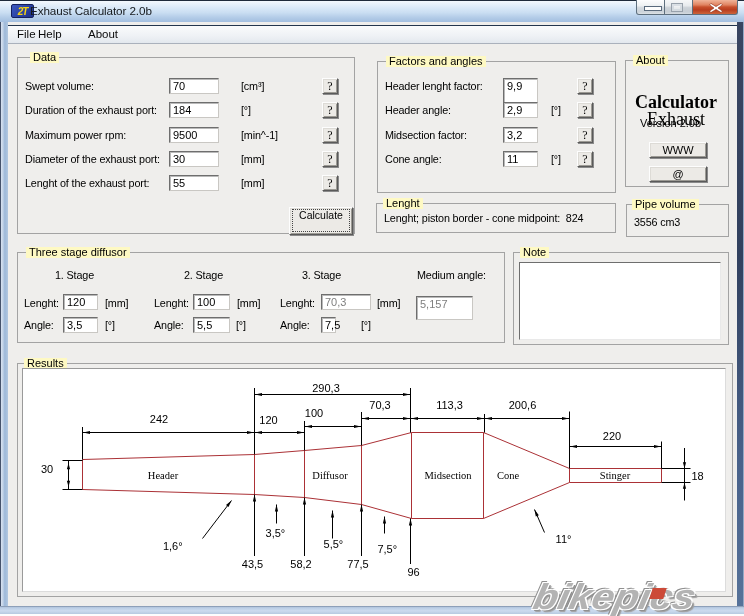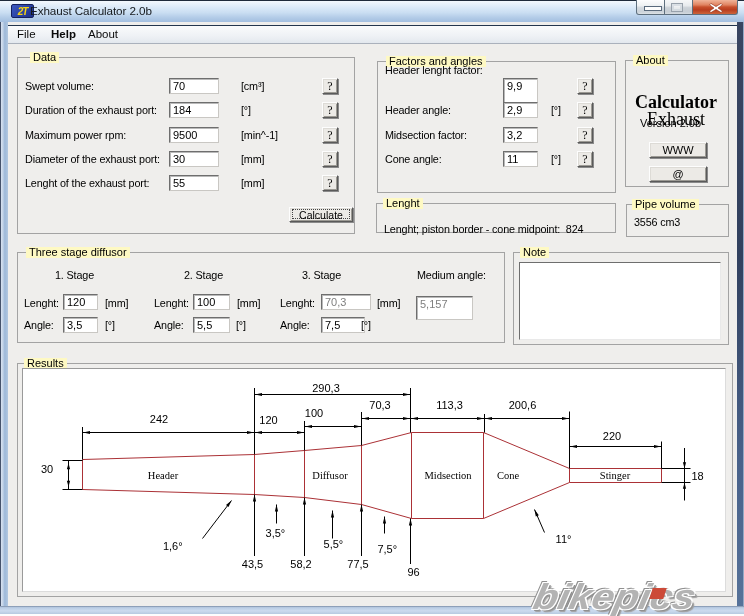--- a/index.html
+++ b/index.html
@@ -58,21 +58,21 @@
   <div class="abs wbtn" id="btnmax">
     <i></i>
   </div>
   <div class="abs wbtn" id="btnclose">
     <svg width="14" height="10" viewBox="0 0 14 10">
       <path d="M1.9 0.4 L7 3.6 L12.1 0.4 L13.4 1.9 L9 5 L13.4 8.1 L12.1 9.6 L7 6.4 L1.9 9.6 L0.6 8.1 L5 5 L0.6 1.9 Z" fill="#fff" stroke="#8a2e1a" stroke-width="0.6"></path>
     </svg>
   </div>
   <div class="abs" id="menubar"></div>
   <div class="abs mitem" style="left:17px;">File</div>
-  <div class="abs mitem" style="left:51px;font-weight:bold;">Help</div>
+  <div class="abs mitem" style="left:38px;">Help</div>
   <div class="abs mitem" style="left:88px;">About</div>
 
   <div class="abs grp" style="left:17px;top:57px;width:338px;height:177px;"></div>
   <div class="abs glabel" style="left:30px;top:52px;">Data</div>
   <div class="abs lbl" style="left:25px;top:80px;">Swept volume:</div>
   <div class="abs lbl" style="left:25px;top:104px;">Duration of the exhaust port:</div>
   <div class="abs lbl" style="left:25px;top:129px;">Maximum power rpm:</div>
   <div class="abs lbl" style="left:25px;top:153px;">Diameter of the exhaust port:</div>
   <div class="abs lbl" style="left:25px;top:177px;">Lenght of the exhaust port:</div>
   <div class="abs inp" style="left:169px;top:78px;width:50px;height:16px;">70</div>
@@ -83,27 +83,27 @@
   <div class="abs lbl" style="left:241px;top:80px;">[cm³]</div>
   <div class="abs lbl" style="left:241px;top:104px;">[°]</div>
   <div class="abs lbl" style="left:241px;top:129px;">[min^-1]</div>
   <div class="abs lbl" style="left:241px;top:153px;">[mm]</div>
   <div class="abs lbl" style="left:241px;top:177px;">[mm]</div>
   <div class="abs b3d qb" style="left:322px;top:78px;">?</div>
   <div class="abs b3d qb" style="left:322px;top:102px;">?</div>
   <div class="abs b3d qb" style="left:322px;top:127px;">?</div>
   <div class="abs b3d qb" style="left:322px;top:151px;">?</div>
   <div class="abs b3d qb" style="left:322px;top:175px;">?</div>
-  <div class="abs b3d" style="left:289px;top:207px;width:64px;height:15px;text-align:center;">
+  <div class="abs b3d" style="left:289px;top:207px;width:64px;height:28px;text-align:center;">
     <div style="position:absolute;left:2px;top:1px;right:2px;bottom:2px;border:1px dotted #444;font-size:10.5px;line-height:10px;">Calculate</div>
   </div>
 
   <div class="abs grp" style="left:377px;top:61px;width:239px;height:132px;"></div>
   <div class="abs glabel" style="left:386px;top:56px;">Factors and angles</div>
-  <div class="abs lbl" style="left:385px;top:64px;">Header lenght factor:</div>
+  <div class="abs lbl" style="left:385px;top:80px;">Header lenght factor:</div>
   <div class="abs lbl" style="left:385px;top:104px;">Header angle:</div>
   <div class="abs lbl" style="left:385px;top:129px;">Midsection factor:</div>
   <div class="abs lbl" style="left:385px;top:153px;">Cone angle:</div>
   <div class="abs inp" style="left:503px;top:78px;width:35px;height:28px;">9,9</div>
   <div class="abs inp" style="left:503px;top:102px;width:35px;height:16px;">2,9</div>
   <div class="abs inp" style="left:503px;top:127px;width:35px;height:16px;">3,2</div>
   <div class="abs inp" style="left:503px;top:151px;width:35px;height:16px;">11</div>
   <div class="abs lbl" style="left:551px;top:104px;">[°]</div>
   <div class="abs lbl" style="left:551px;top:153px;">[°]</div>
   <div class="abs b3d qb" style="left:577px;top:78px;">?</div>
@@ -114,21 +114,21 @@
   <div class="abs grp" style="left:625px;top:60px;width:104px;height:127px;"></div>
   <div class="abs glabel" style="left:633px;top:55px;">About</div>
   <div class="abs" style="left:624px;top:69px;width:104px;text-align:center;font-family:'Liberation Serif',serif;font-weight:normal;font-size:18px;margin-top:40px;">Exhaust</div>
   <div class="abs" style="left:624px;top:92px;width:104px;text-align:center;font-family:'Liberation Serif',serif;font-weight:bold;font-size:18px;">Calculator</div>
   <div class="abs" style="left:624px;top:117px;width:93px;text-align:center;font-size:11px;">Version 2.0b</div>
   <div class="abs b3d" style="left:649px;top:142px;width:58px;height:16px;line-height:15px;">WWW</div>
   <div class="abs b3d" style="left:649px;top:166px;width:58px;height:16px;line-height:15px;">@</div>
 
   <div class="abs grp" style="left:376px;top:203px;width:240px;height:30px;"></div>
   <div class="abs glabel" style="left:383px;top:198px;">Lenght</div>
-  <div class="abs lbl" style="left:384px;top:223px;">Lenght; piston border - cone midpoint:&nbsp; 824</div>
+  <div class="abs lbl" style="left:384px;top:212px;">Lenght; piston border - cone midpoint:&nbsp; 824</div>
 
   <div class="abs grp" style="left:626px;top:204px;width:103px;height:33px;"></div>
   <div class="abs glabel" style="left:632px;top:199px;">Pipe volume</div>
   <div class="abs lbl" style="left:634px;top:216px;">3556 cm3</div>
 
   <div class="abs grp" style="left:17px;top:252px;width:488px;height:91px;"></div>
   <div class="abs glabel" style="left:26px;top:247px;">Three stage diffusor</div>
   <div class="abs lbl" style="left:55px;top:269px;">1. Stage</div>
   <div class="abs lbl" style="left:184px;top:269px;">2. Stage</div>
   <div class="abs lbl" style="left:302px;top:269px;">3. Stage</div>
@@ -142,21 +142,21 @@
   <div class="abs lbl" style="left:154px;top:297px;">Lenght:</div>
   <div class="abs inp" style="left:193px;top:294px;width:37px;height:16px;">100</div>
   <div class="abs lbl" style="left:237px;top:297px;">[mm]</div>
   <div class="abs lbl" style="left:154px;top:319px;">Angle:</div>
   <div class="abs inp" style="left:193px;top:317px;width:37px;height:16px;">5,5</div>
   <div class="abs lbl" style="left:236px;top:319px;">[°]</div>
   <div class="abs lbl" style="left:280px;top:297px;">Lenght:</div>
   <div class="abs inp dis" style="left:321px;top:294px;width:50px;height:16px;">70,3</div>
   <div class="abs lbl" style="left:377px;top:297px;">[mm]</div>
   <div class="abs lbl" style="left:280px;top:319px;">Angle:</div>
-  <div class="abs inp" style="left:321px;top:317px;width:44px;height:16px;">7,5</div>
+  <div class="abs inp" style="left:321px;top:317px;width:15px;height:16px;">7,5</div>
   <div class="abs lbl" style="left:361px;top:319px;">[°]</div>
   <div class="abs inp dis" style="left:416px;top:296px;width:57px;height:24px;">5,157</div>
 
   <div class="abs grp" style="left:513px;top:252px;width:216px;height:93px;"></div>
   <div class="abs glabel" style="left:520px;top:247px;">Note</div>
   <div class="abs" style="left:519px;top:262px;width:202px;height:78px;background:#fff;box-sizing:border-box;border:1px solid;border-color:#6e6e6e #e9e9e9 #e9e9e9 #6e6e6e;"></div>
 
   <div class="abs grp" style="left:17px;top:363px;width:716px;height:234px;"></div>
   <div class="abs glabel" style="left:24px;top:358px;">Results</div>
   <div class="abs" style="left:22px;top:368px;width:704px;height:224px;background:#fff;border:1px solid;border-color:#9a9a9a #dcdcdc #dcdcdc #9a9a9a;box-sizing:border-box;"></div>

